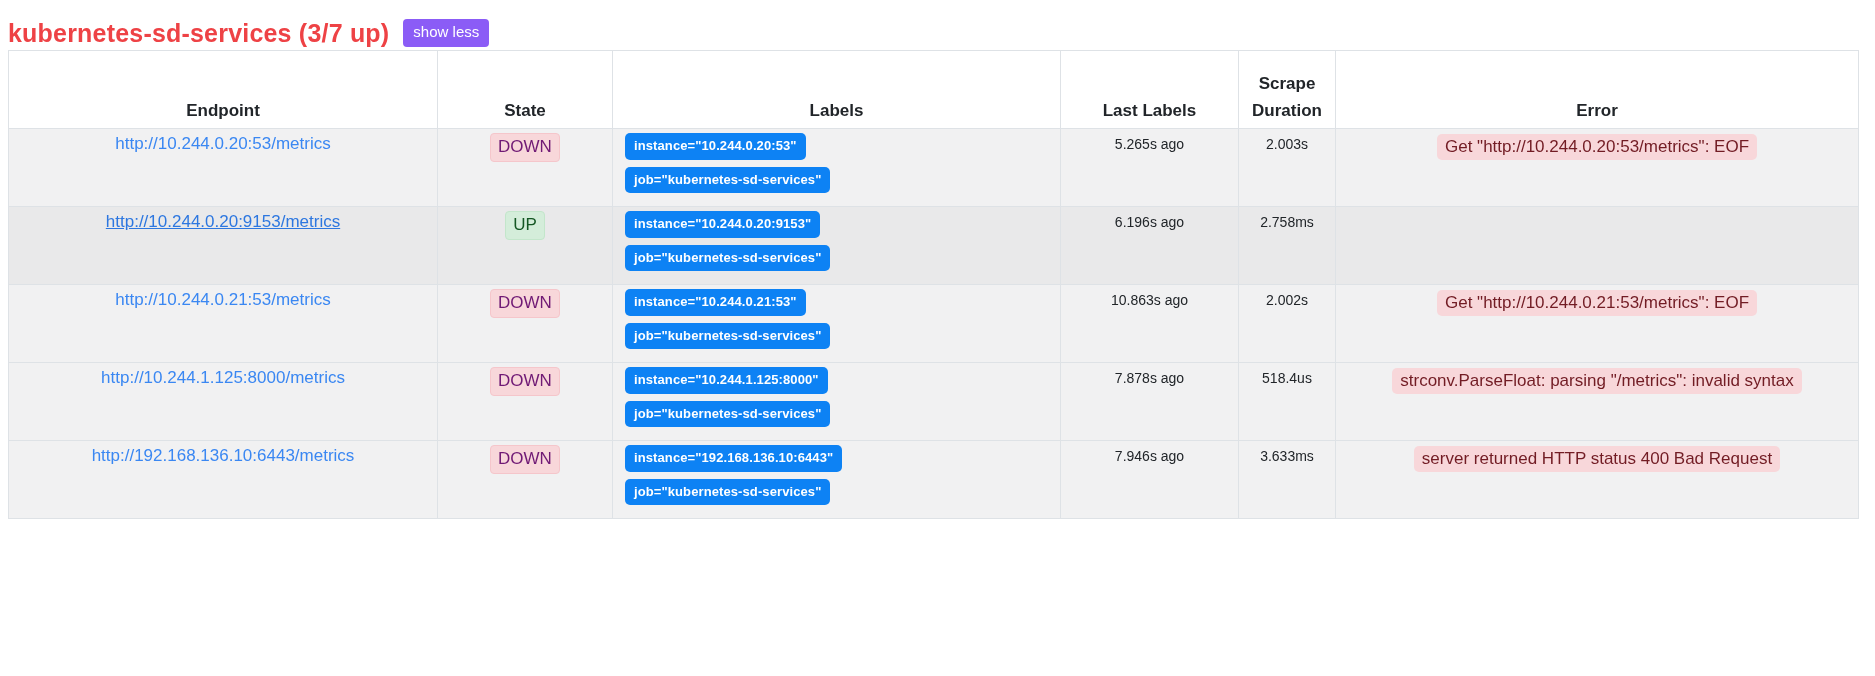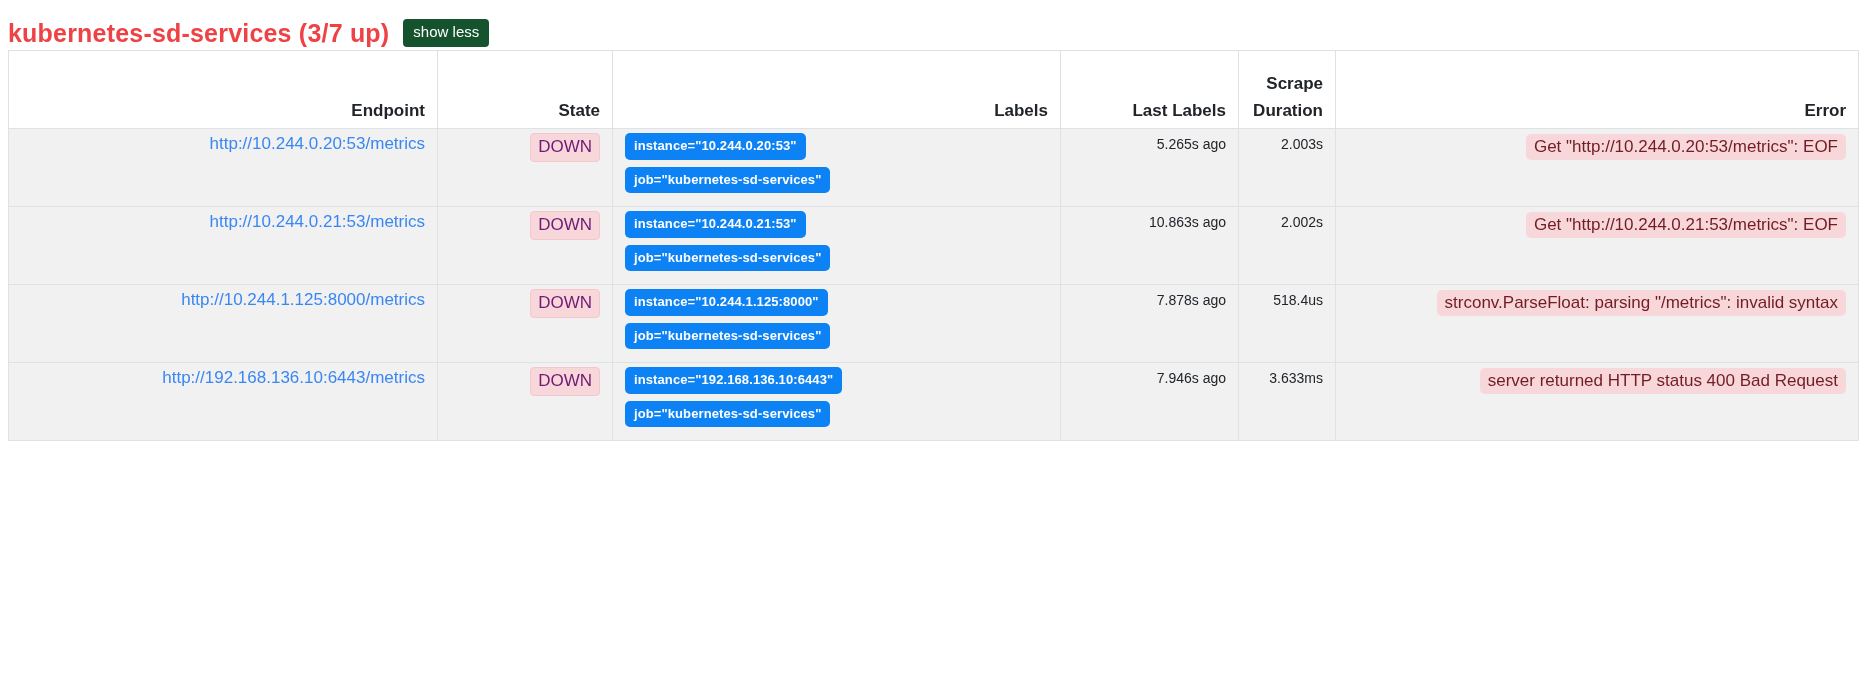--- a/index.html
+++ b/index.html
@@ -20,41 +20,41 @@
     gap: 14px;
     padding-top: 16px;
   }
   .job-title {
     font-size: 25px;
     font-weight: 700;
     color: #ee4245;
     letter-spacing: 0.2px;
   }
   .toggle-btn {
-    background: #14532d;
+    background: #8b5cf6;
     color: #ffffff;
     border: none;
     border-radius: 4px;
     font-family: inherit;
     font-size: 15px;
     padding: 5px 10px 6px 10px;
     cursor: pointer;
     line-height: 1.1;
   }
 
   
   table.targets {
     border-collapse: collapse;
     width: 1850px;
     table-layout: fixed;
   }
   .targets th, .targets td {
     border: 1px solid #dee2e6;
     padding: 4px 12px;
-    text-align: right;
+    text-align: center;
     font-size: 17px;
   }
   .targets th {
     vertical-align: bottom;
     font-weight: 700;
     background: #ffffff;
     height: 78px;
     line-height: 1.55;
   }
   .targets td {
@@ -172,20 +172,39 @@
             <span class="label-badge">job="kubernetes-sd-services"</span>
           </td>
     <td>
       <span class="cell-text">5.265s ago</span>
     </td>
     <td>
       <span class="cell-text">2.003s</span>
     </td>
     <td><span class="error-badge">Get "http://10.244.0.20:53/metrics": EOF</span></td>
   </tr>
+        <tr class="hovered">
+    <td>
+      <a class="endpoint" href="#">http://10.244.0.20:9153/metrics</a>
+    </td>
+    <td>
+      <span class="state-badge up">UP</span>
+    </td>
+    <td>
+            <span class="label-badge">instance="10.244.0.20:9153"</span>
+            <span class="label-badge">job="kubernetes-sd-services"</span>
+          </td>
+    <td>
+      <span class="cell-text">6.196s ago</span>
+    </td>
+    <td>
+      <span class="cell-text">2.758ms</span>
+    </td>
+    <td></td>
+  </tr>
         <tr class="odd">
     <td>
       <a class="endpoint" href="#">http://10.244.0.21:53/metrics</a>
     </td>
     <td>
       <span class="state-badge down">DOWN</span>
     </td>
     <td>
             <span class="label-badge">instance="10.244.0.21:53"</span>
             <span class="label-badge">job="kubernetes-sd-services"</span>

